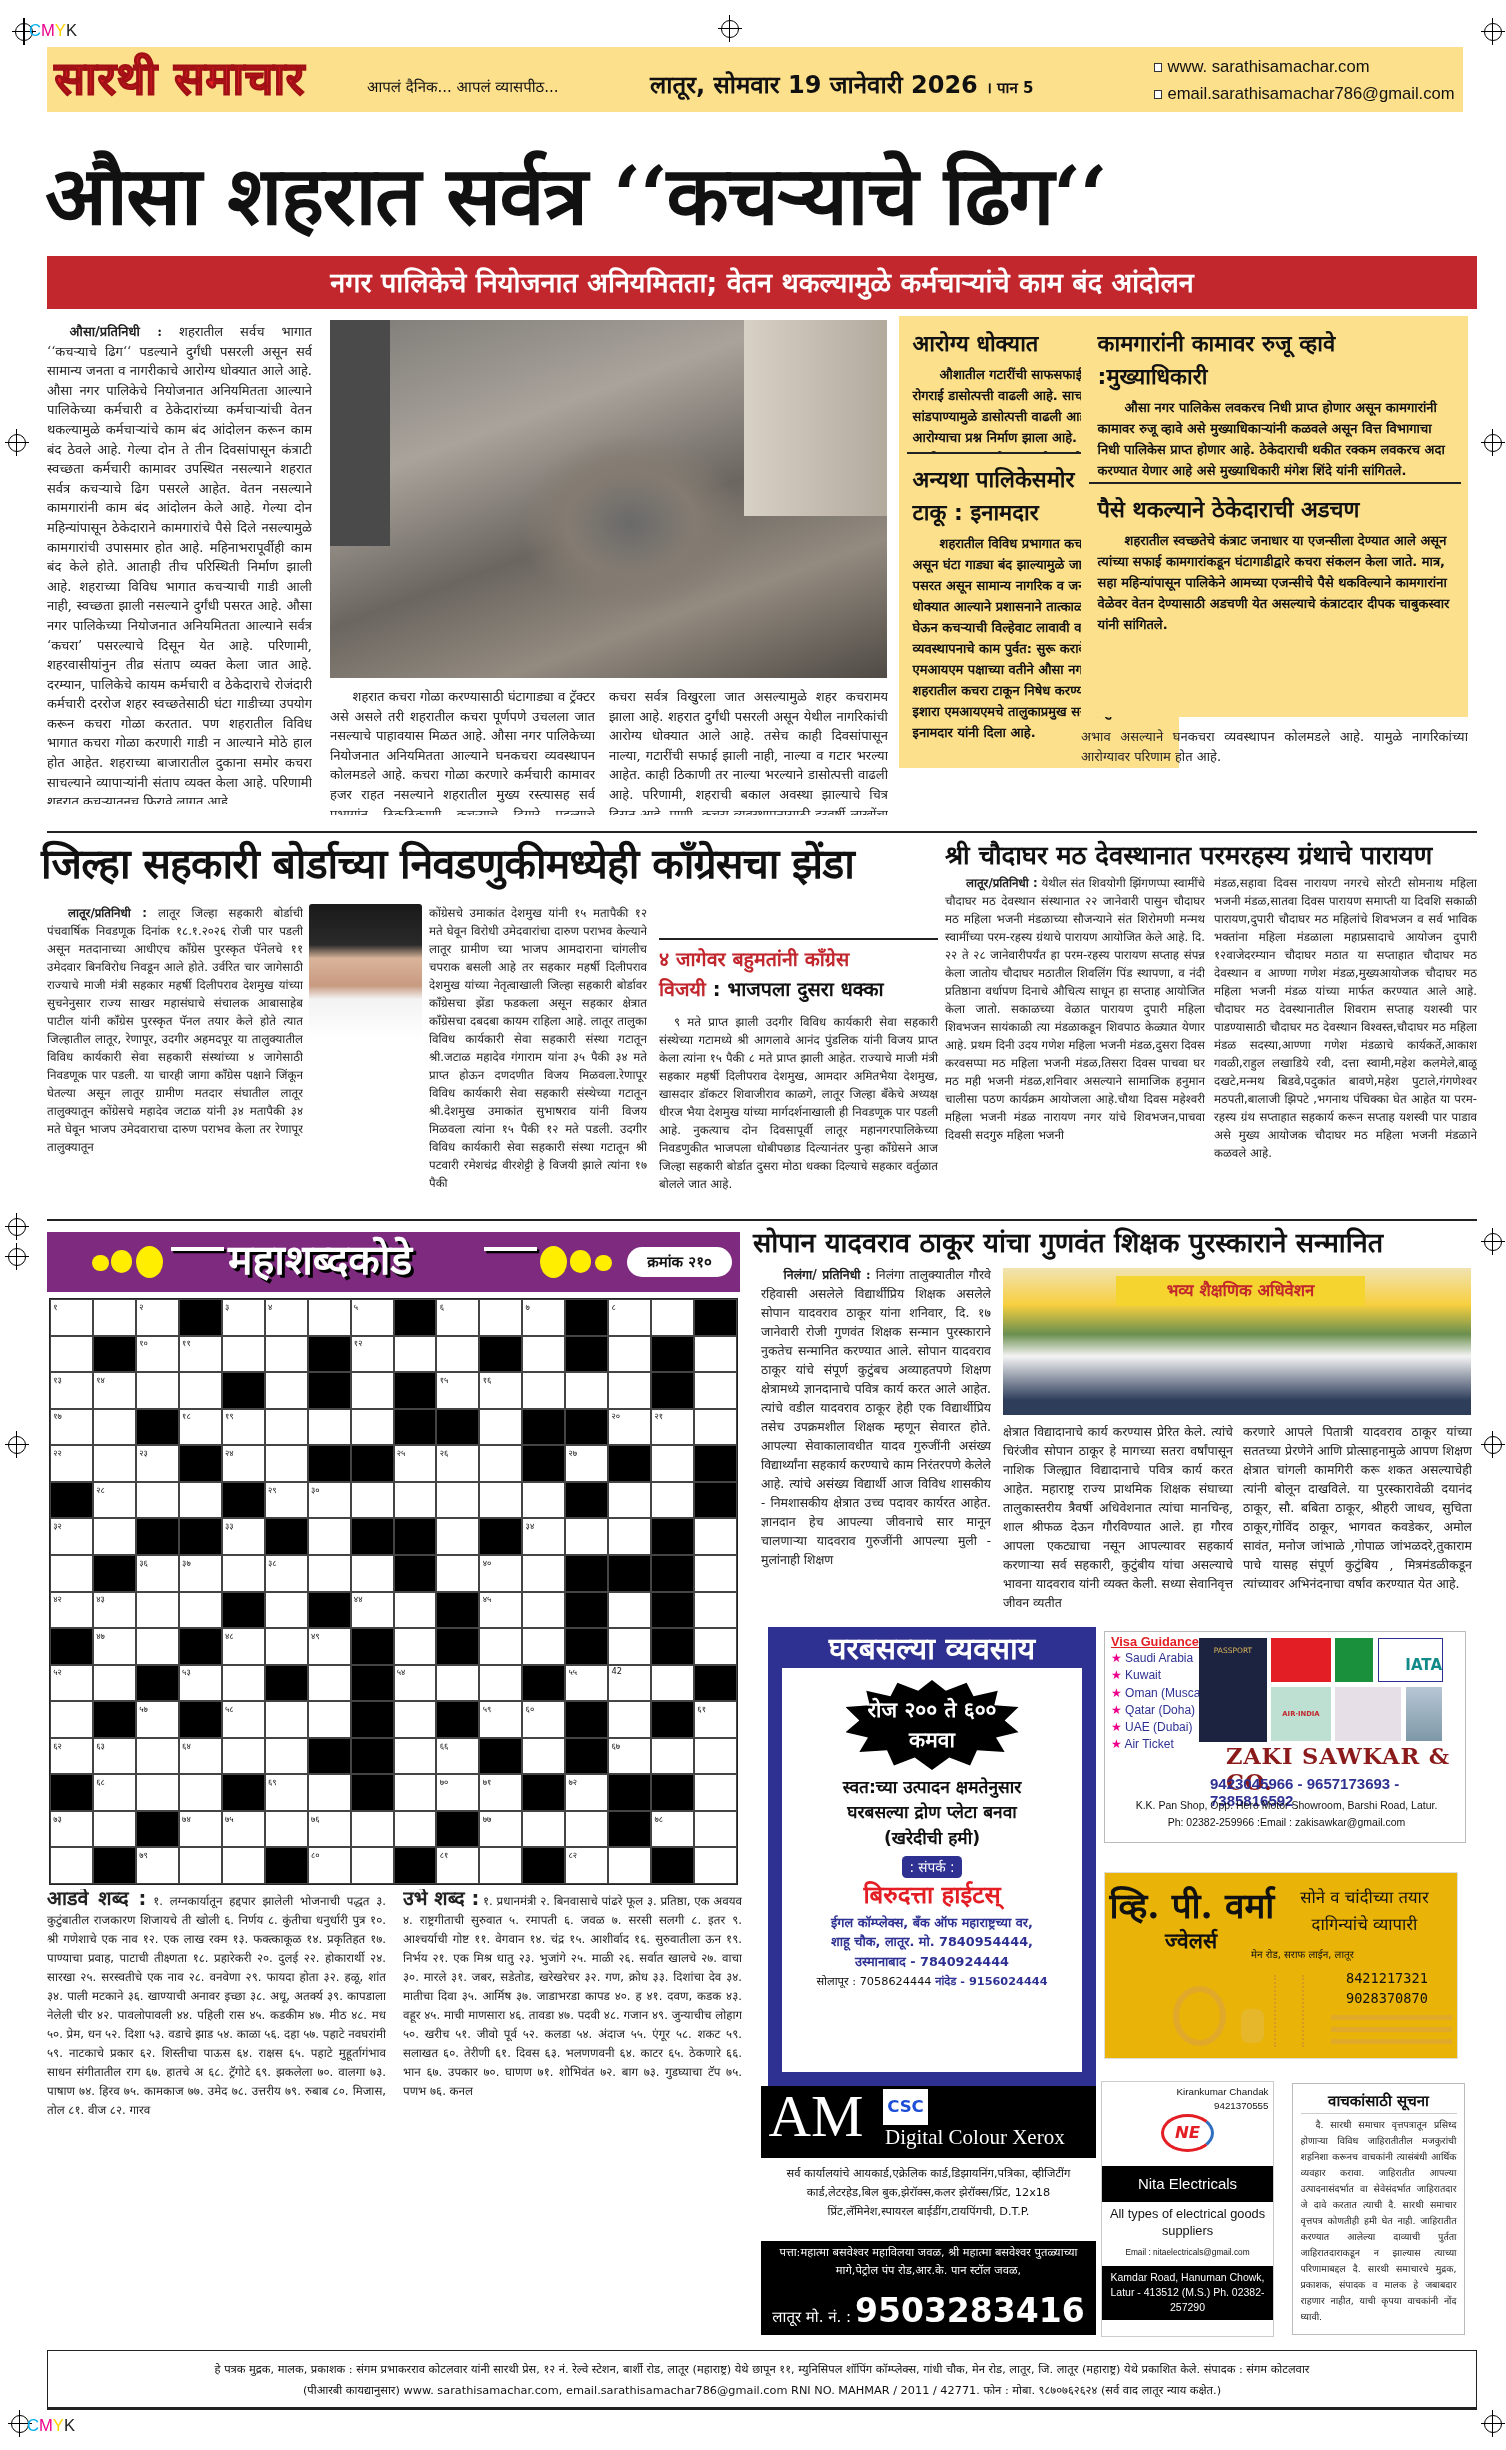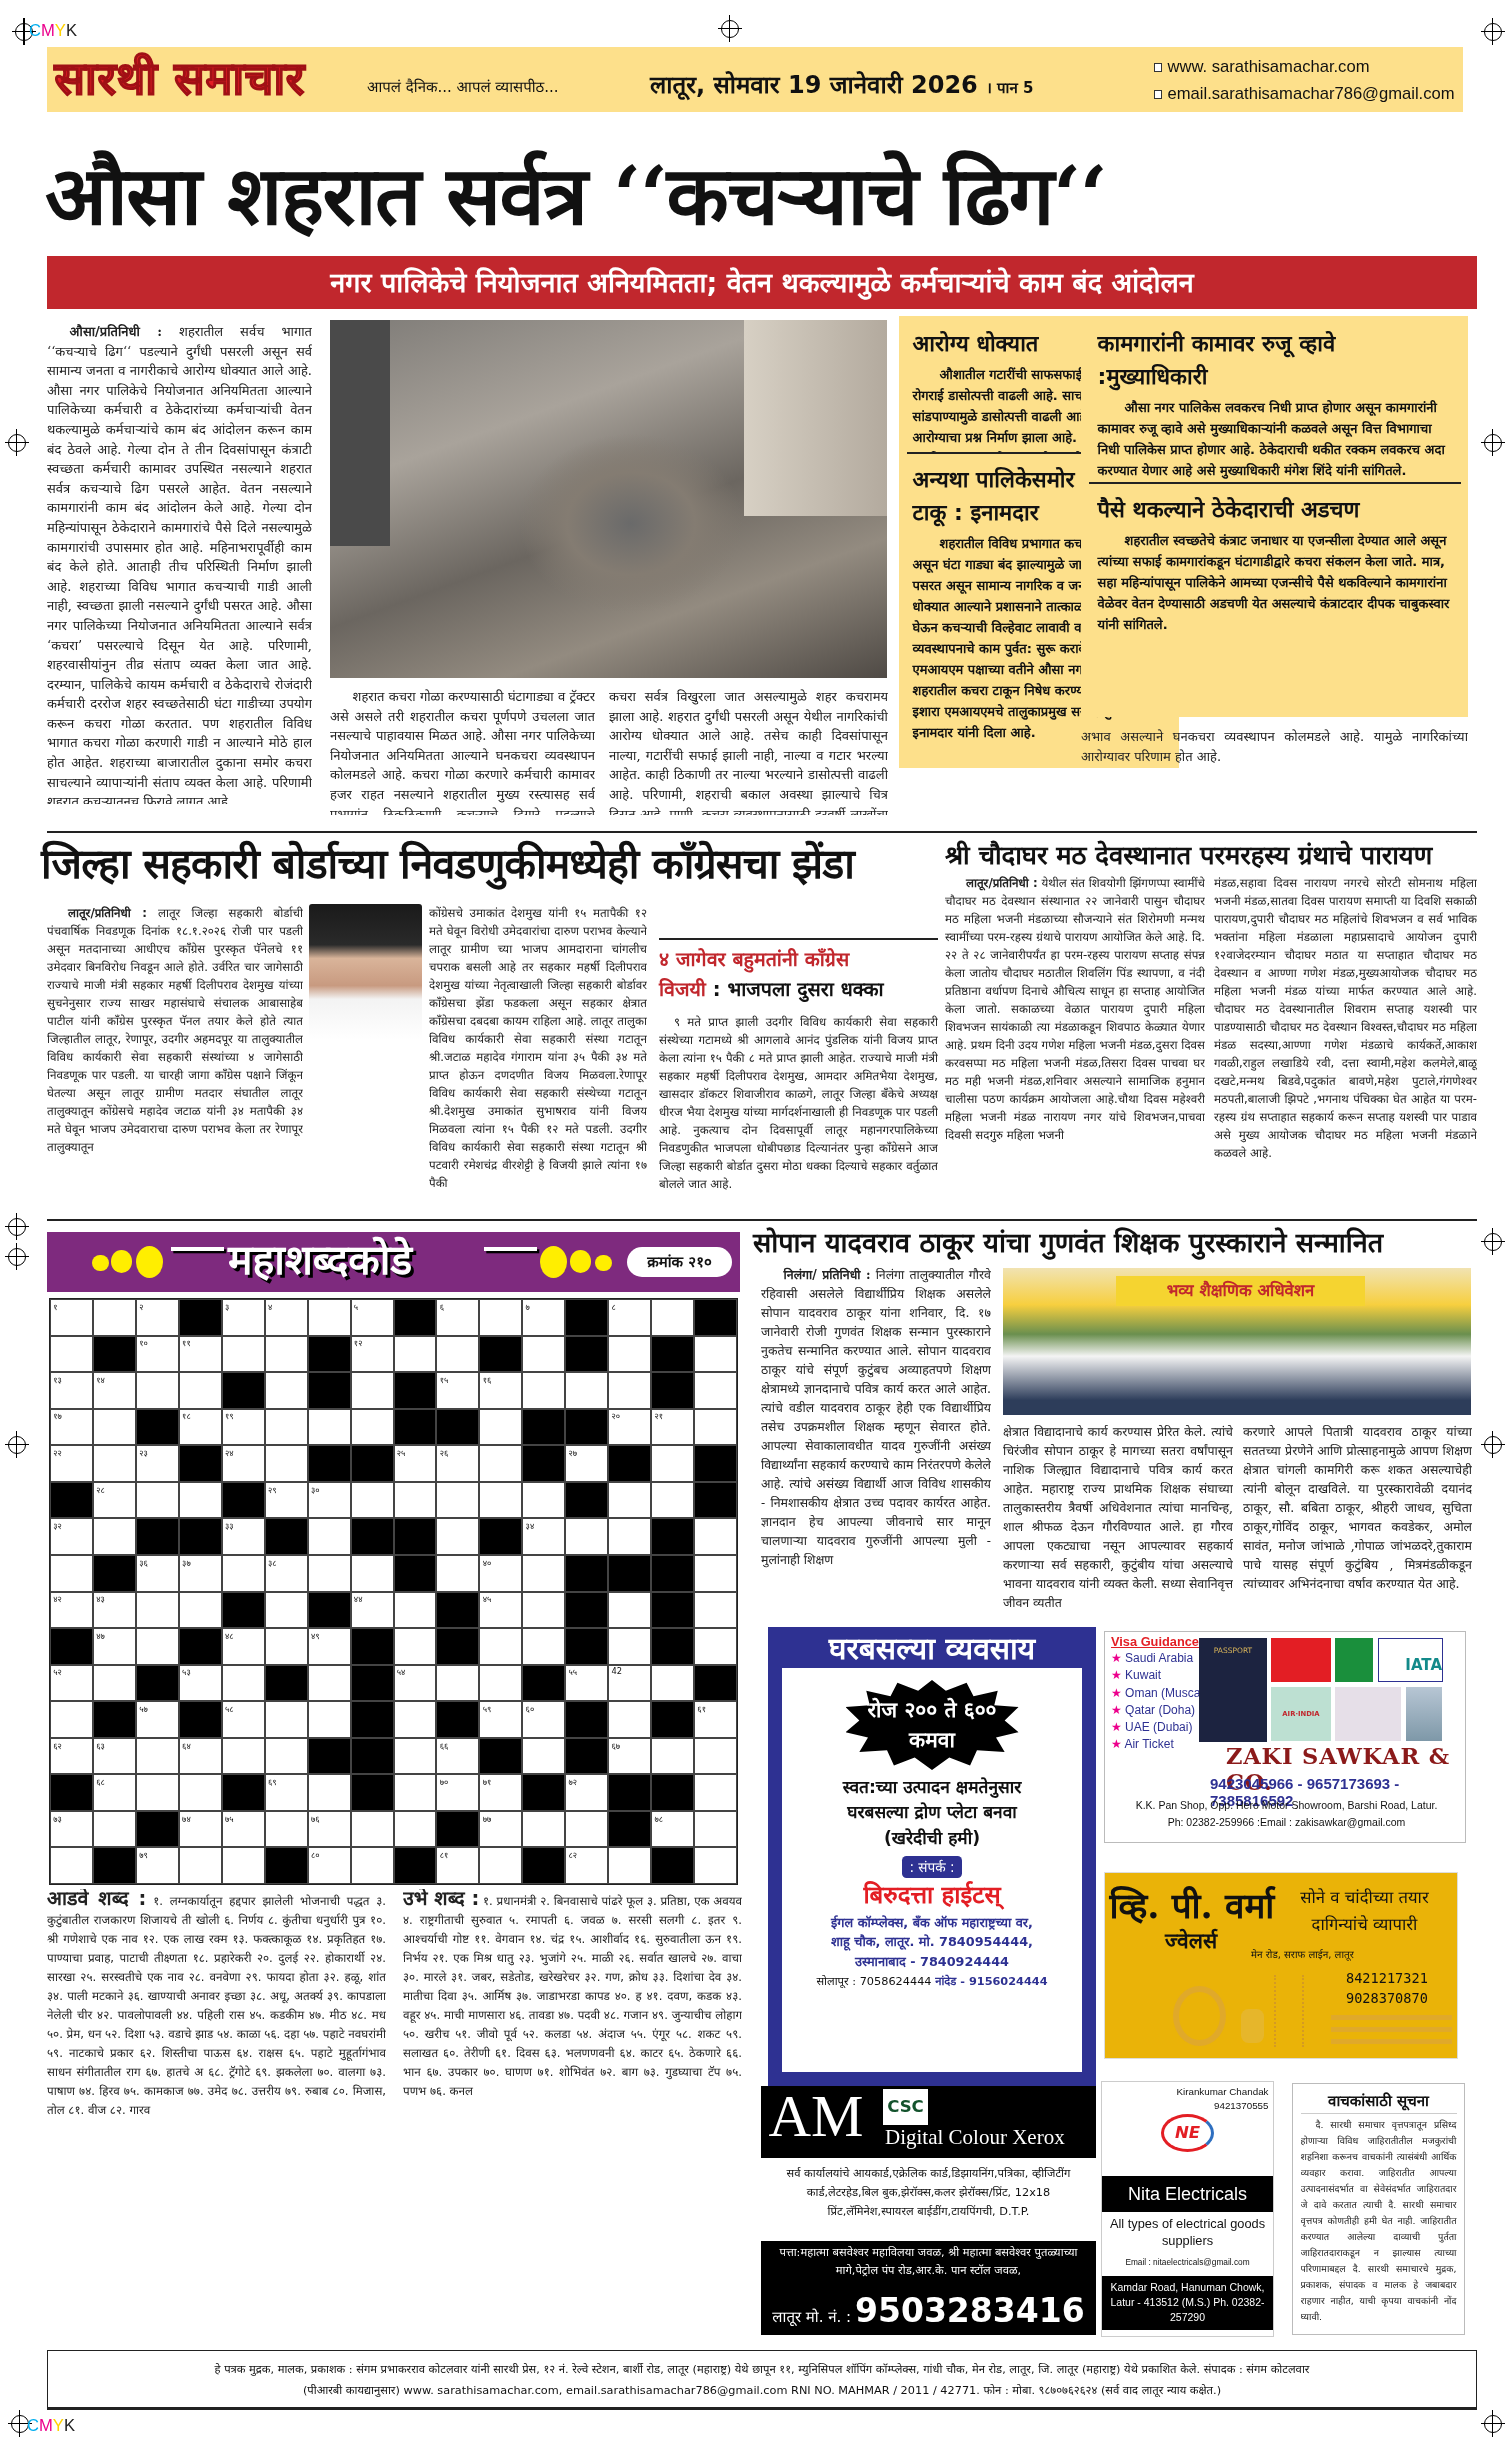--- a/index.html
+++ b/index.html
@@ -646,37 +646,37 @@
     <div>9028370870</div>
   </div>
   <div class="abs" style="left:68px;top:113px;width:53px;height:60px;border:6px solid #e0a92a;border-radius:50%"></div>
   <div class="abs" style="left:136px;top:136px;width:22.6px;height:34px;background:#e6b62b;border-radius:7.5px"></div>
   <div class="abs" style="left:169px;top:102px;width:30px;height:72px;border-left:2.3px dotted #d49a23;border-right:2.3px dotted #d49a23"></div>
   <div class="abs" style="left:226px;top:142px;width:121px;height:4.5px;background:#e0a92a;box-shadow:0 12px 0 #e0a92a,0 24px 0 #e0a92a"></div>
 </div>
 
 <div class="ad" style="left:761px;top:2086px;width:335px;height:249px;background:#000;color:#fff">
   <div class="abs" style="left:7.5px;top:0;font-family:'Liberation Serif',serif;font-size:59px;line-height:60px">AM</div>
-  <div class="abs" style="left:122px;top:3px;width:45px;height:36px;background:#fff;color:#14532d;font-weight:bold;font-size:16.6px;text-align:center;line-height:36px">CSC</div>
+  <div class="abs" style="left:122px;top:3px;width:45px;height:36px;background:#fff;color:#1d4ed8;font-weight:bold;font-size:16.6px;text-align:center;line-height:36px">CSC</div>
   <div class="abs" style="left:124px;top:39px;font-family:'Liberation Serif',serif;font-size:21px">Digital Colour Xerox</div>
   <div class="abs" style="left:0;top:72px;width:335px;height:83px;background:#fff;color:#111;text-align:center;font-size:11.3px;line-height:19px;padding:6px 6px">सर्व कार्यालयांचे आयकार्ड,एक्रेलिक कार्ड,डिझायनिंग,पत्रिका, व्हीजिटींग कार्ड,लेटरहेड,बिल बुक,झेरॉक्स,कलर झेरॉक्स/प्रिंट, 12x18 प्रिंट,लॅमिनेश,स्पायरल बाईडींग,टायपिंगची, D.T.P.</div>
   <div class="abs" style="left:4.5px;top:158px;width:326px;text-align:center;font-size:11.3px;line-height:18px">पत्ता:महात्मा बसवेश्वर महाविलया जवळ, श्री महात्मा बसवेश्वर पुतळ्याच्या मागे,पेट्रोल पंप रोड,आर.के. पान स्टॉल जवळ,</div>
   <div class="abs" style="left:0;top:205px;width:335px;text-align:center">
     <span style="font-size:15px">लातूर मो. नं. :</span>
     <span style="font-size:33px;font-weight:bold">9503283416</span>
   </div>
 </div>
 
 <div class="ad" style="left:1101px;top:2081px;width:173px;height:256px;border:0.8px solid #ccc;background:#fff;text-align:center">
   <div style="text-align:right;padding:3px 4.5px 0;font-family:'Liberation Sans',sans-serif;font-size:9.8px;line-height:13.6px">
     <div>Kirankumar Chandak</div>
     <div>9421370555</div>
   </div>
   <div style="margin:1.5px auto;width:53px;height:38px;border:3px solid #e31e24;border-right-color:#2e6fc0;border-radius:50%;font-weight:bold;font-style:italic;color:#e31e24;font-size:16.6px;line-height:32px">NE</div>
-  <div style="background:#000;color:#fff;font-family:'Liberation Sans',sans-serif;font-size:18px;line-height:36px;margin-top:24px">Nita Electricals</div>
+  <div style="background:#000;color:#fff;font-family:'Liberation Sans',sans-serif;font-size:15px;line-height:36px;margin-top:14px">Nita Electricals</div>
   <div style="font-family:'Liberation Sans',sans-serif;font-size:12.8px;line-height:16.6px;padding:4.5px 6px">All types of electrical goods suppliers</div>
   <div style="font-family:'Liberation Sans',sans-serif;font-size:8.3px;padding:3px">Email : nitaelectricals@gmail.com</div>
   <div style="background:#000;color:#fff;font-family:'Liberation Sans',sans-serif;font-size:10.5px;line-height:15px;padding:4.5px 7.5px;margin-top:6px">Kamdar Road, Hanuman Chowk, Latur - 413512 (M.S.) Ph. 02382-257290</div>
 </div>
 
 <div class="ad" style="left:1292px;top:2083px;width:173px;height:252px;border:0.8px solid #bbb;background:#fff;padding:4.5px 7.5px">
   <div style="font-size:15px;font-weight:bold;text-align:center;line-height:24px;border-bottom:0.8px solid #ccc;margin-bottom:3px">वाचकांसाठी सूचना</div>
   <div class="smalltext" style="font-size:9.4px;line-height:16px;text-indent:15px;height:215px;overflow:hidden">दै. सारथी समाचार वृत्तपत्रातून प्रसिध्द होणाऱ्या विविध जाहिरातीतील मजकुरांची शहनिशा करूनच वाचकांनी त्यासंबंधी आर्थिक व्यवहार करावा. जाहिरातीत आपल्या उत्पादनासंदर्भात वा सेवेसंदर्भात जाहिरातदार जे दावे करतात त्याची दै. सारथी समाचार वृत्तपत्र कोणतीही हमी घेत नाही. जाहिरातीत करण्यात आलेल्या दाव्याची पुर्तता जाहिरातदाराकडून न झाल्यास त्याच्या परिणामाबद्दल दै. सारथी समाचारचे मुद्रक, प्रकाशक, संपादक व मालक हे जबाबदार राहणार नाहीत, याची कृपया वाचकांनी नोंद घ्यावी.</div>
 </div>
 

